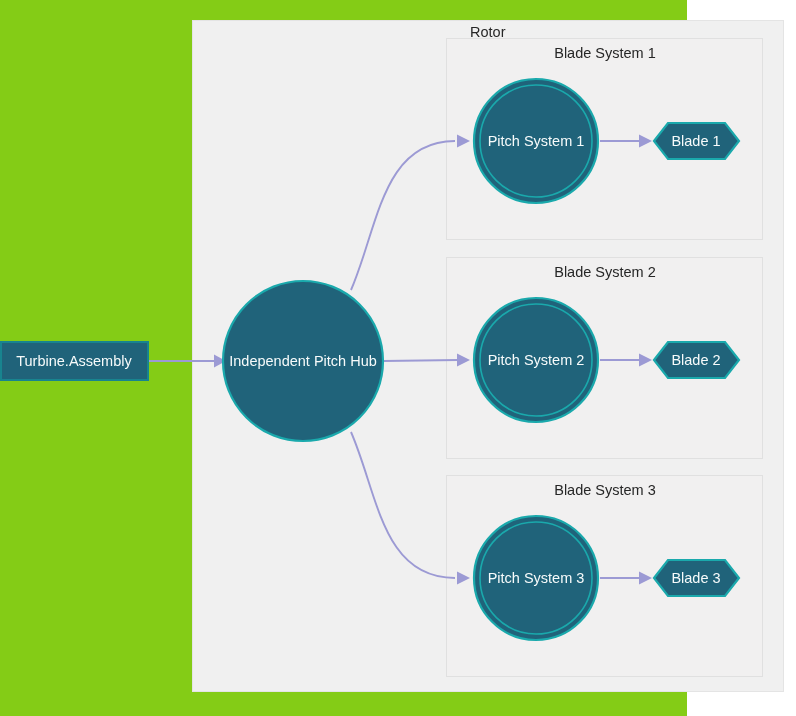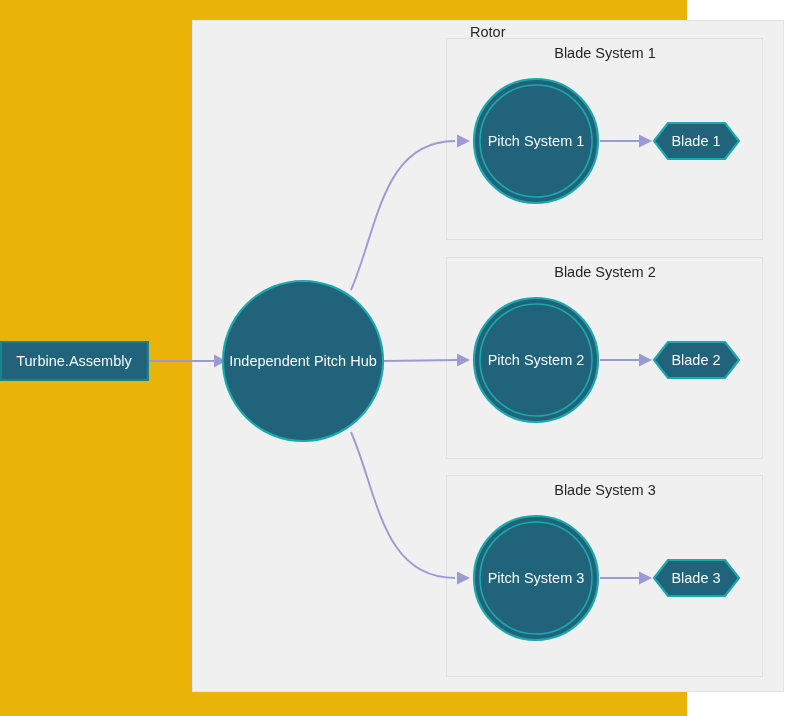--- a/index.html
+++ b/index.html
@@ -10,21 +10,21 @@
   body {
     width: 796px;
     height: 716px;
     font-family: "Liberation Sans", sans-serif;
     overflow: hidden;
   }
   #diagram-root {
     position: relative;
     width: 687px;
     height: 716px;
-    background: #eab308;
+    background: #84cc16;
   }
   svg#diagram-svg {
     position: absolute;
     top: 0;
     left: 0;
     width: 796px;
     height: 716px;
   }
   .cluster-rect {
     fill: #f0f0f0;

